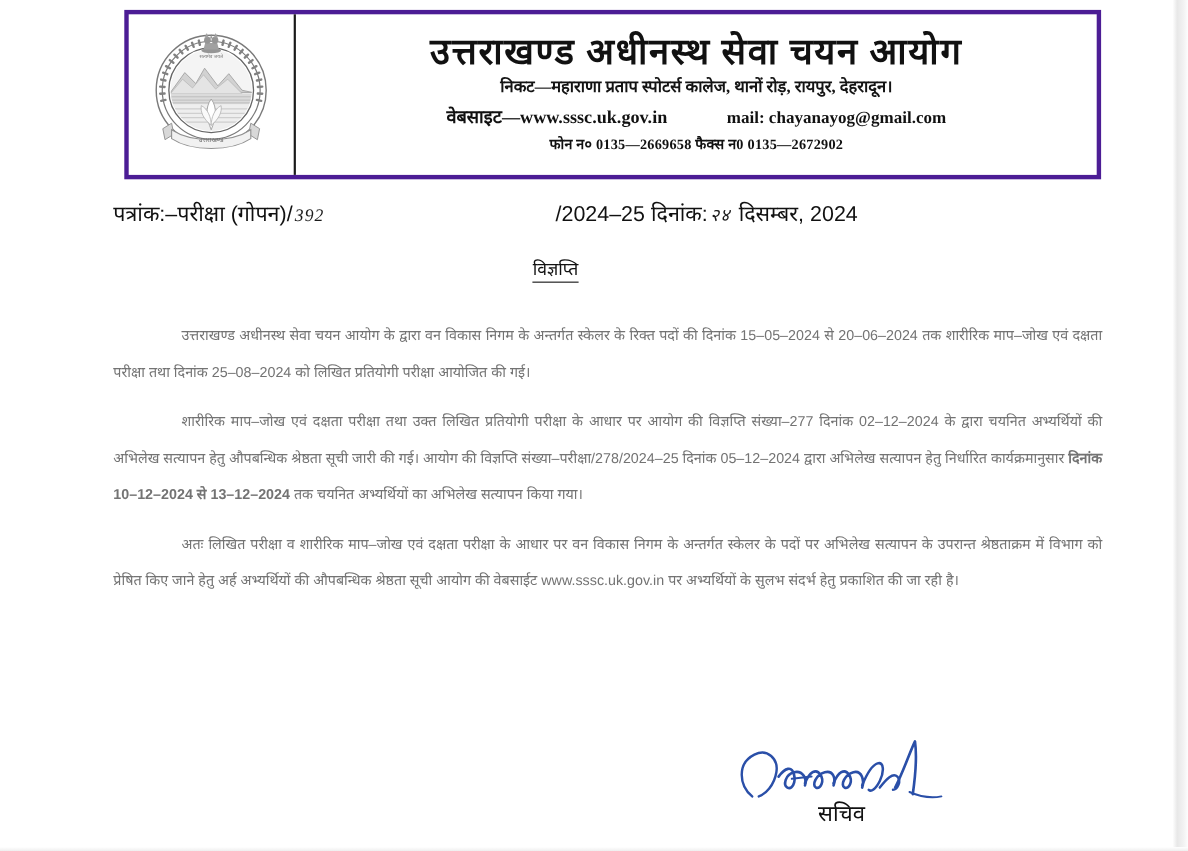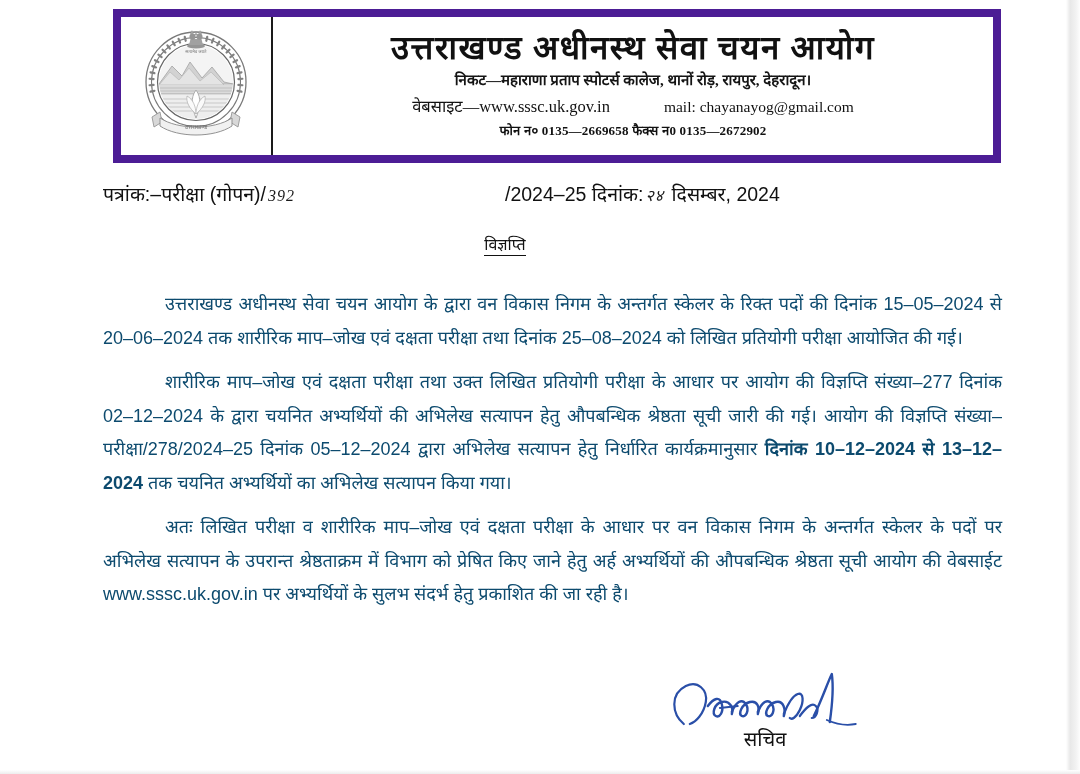--- a/index.html
+++ b/index.html
@@ -35,21 +35,21 @@
     background: linear-gradient(to bottom, #ffffff 0%, #ededed 100%);
   }
 
   
   #letterhead {
     position: absolute;
     left: 113px;
     top: 9px;
     width: 888px;
     height: 154px;
-    border: 8px solid #4c1d95;
+    border: 4px solid #4c1d95;
     box-sizing: border-box;
     display: flex;
     background: #ffffff;
   }
   #emblem-cell {
     width: 152px;
     border-right: 2px solid #1a1a1a;
     box-sizing: border-box;
     display: flex;
     align-items: center;
@@ -92,28 +92,28 @@
     display: flex;
     align-items: baseline;
     justify-content: center;
     width: 100%;
     margin-top: 5px;
     gap: 54px;
   }
   .org-website {
     font-family: "Liberation Serif", serif;
     font-size: 16.5px;
-    font-weight: 400;
+    font-weight: 700;
     color: #111111;
     white-space: nowrap;
   }
   .org-mail {
     font-family: "Liberation Serif", serif;
     font-size: 15.5px;
-    font-weight: 400;
+    font-weight: 700;
     color: #111111;
     white-space: nowrap;
   }
   .org-phone {
     font-family: "Liberation Serif", serif;
     font-size: 13px;
     font-weight: 700;
     color: #111111;
     margin-top: 4px;
     white-space: nowrap;
@@ -169,23 +169,23 @@
 
   
   #body {
     position: absolute;
     left: 103px;
     top: 288px;
     width: 899px;
   }
   .para {
     font-family: "Liberation Sans", sans-serif;
-    font-size: 18px;
+    font-size: 13px;
     line-height: 33.5px;
-    color: #0c4a6e;
+    color: #737373;
     text-align: justify;
     text-justify: inter-word;
     text-indent: 62px;
     margin: 0 0 11px 0;
   }
   .para b {
     font-weight: 700;
   }
 
   

